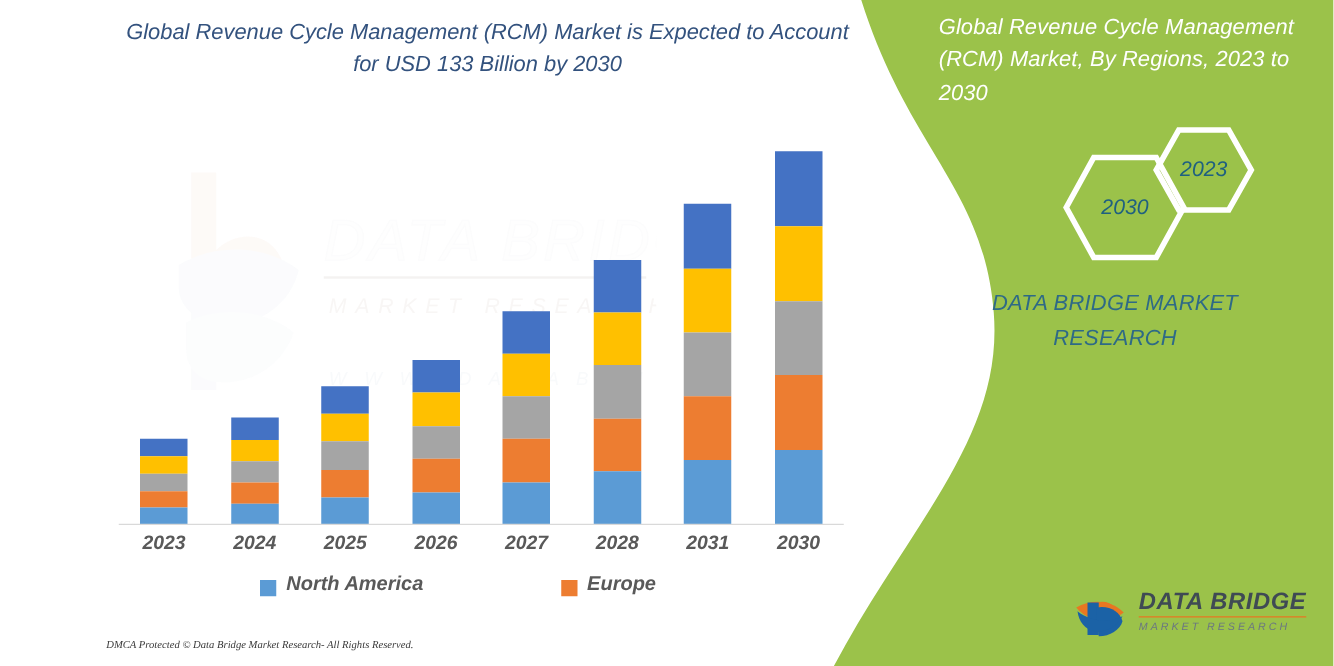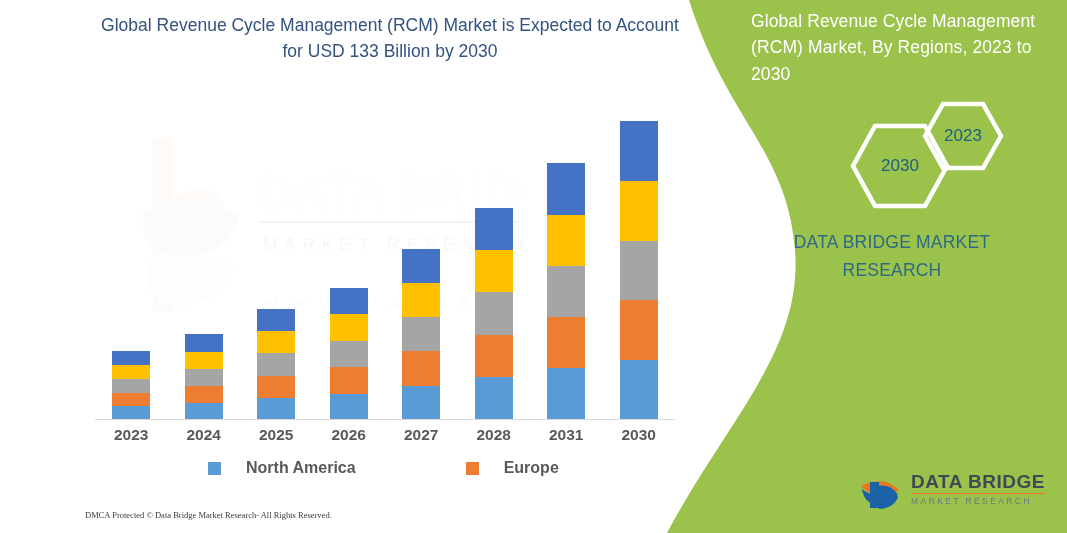--- a/index.html
+++ b/index.html
@@ -3,21 +3,21 @@
 <meta charset="utf-8">
 <title>Global Revenue Cycle Management (RCM) Market</title>
 <style>
   * { margin:0; padding:0; box-sizing:border-box; }
   html,body { width:1067px; height:533px; overflow:hidden; }
   body {
     font-family:"Liberation Sans", sans-serif;
     background:#ffffff;
     position:relative;
   }
-  #root { position:relative; width:1067px; height:518px; background:#fff; }
+  #root { position:relative; width:1067px; height:518px; background:#fff;font-style:italic; }
 
   
   .green-panel{
     position:absolute; top:0; right:0; width:400px; height:533px;
     overflow:hidden; pointer-events:none;
   }
   .green-panel svg{ display:block; width:400px; height:533px; }
 
   .panel-content{
     position:absolute; top:0; right:0; width:400px; height:533px;
@@ -91,21 +91,21 @@
     position:absolute; left:95px; top:426px; width:580px; height:26px;
     display:flex; justify-content:space-around;
   }
   .xlabels span{
     width:38px; text-align:center; font-size:15.5px; font-weight:700; color:#595959;
   }
   .legend{
     position:absolute; left:95px; top:456px; width:580px; height:24px;
     display:flex; align-items:center;
   }
-  .lg{ display:flex; align-items:center; gap:25px; font-size:16px; font-weight:700; color:#595959; }
+  .lg{ display:flex; align-items:flex-end; gap:8px; font-size:16px; font-weight:700; color:#595959; }
   .lg .sw{ width:13px; height:13px; display:inline-block; }
   .lg-na{ margin-left:113px; }
   .lg-eu{ margin-left:110px; }
 
   .footer{
     position:absolute; left:0; top:508px; width:700px; height:20px;
     font-family:"Liberation Serif", serif; font-size:8.5px; color:#3a3a3a;
   }
   .foot-l{ position:absolute; left:85px; top:2px; white-space:nowrap; }
   .foot-r{ position:absolute; left:400px; top:2px; white-space:nowrap; }

